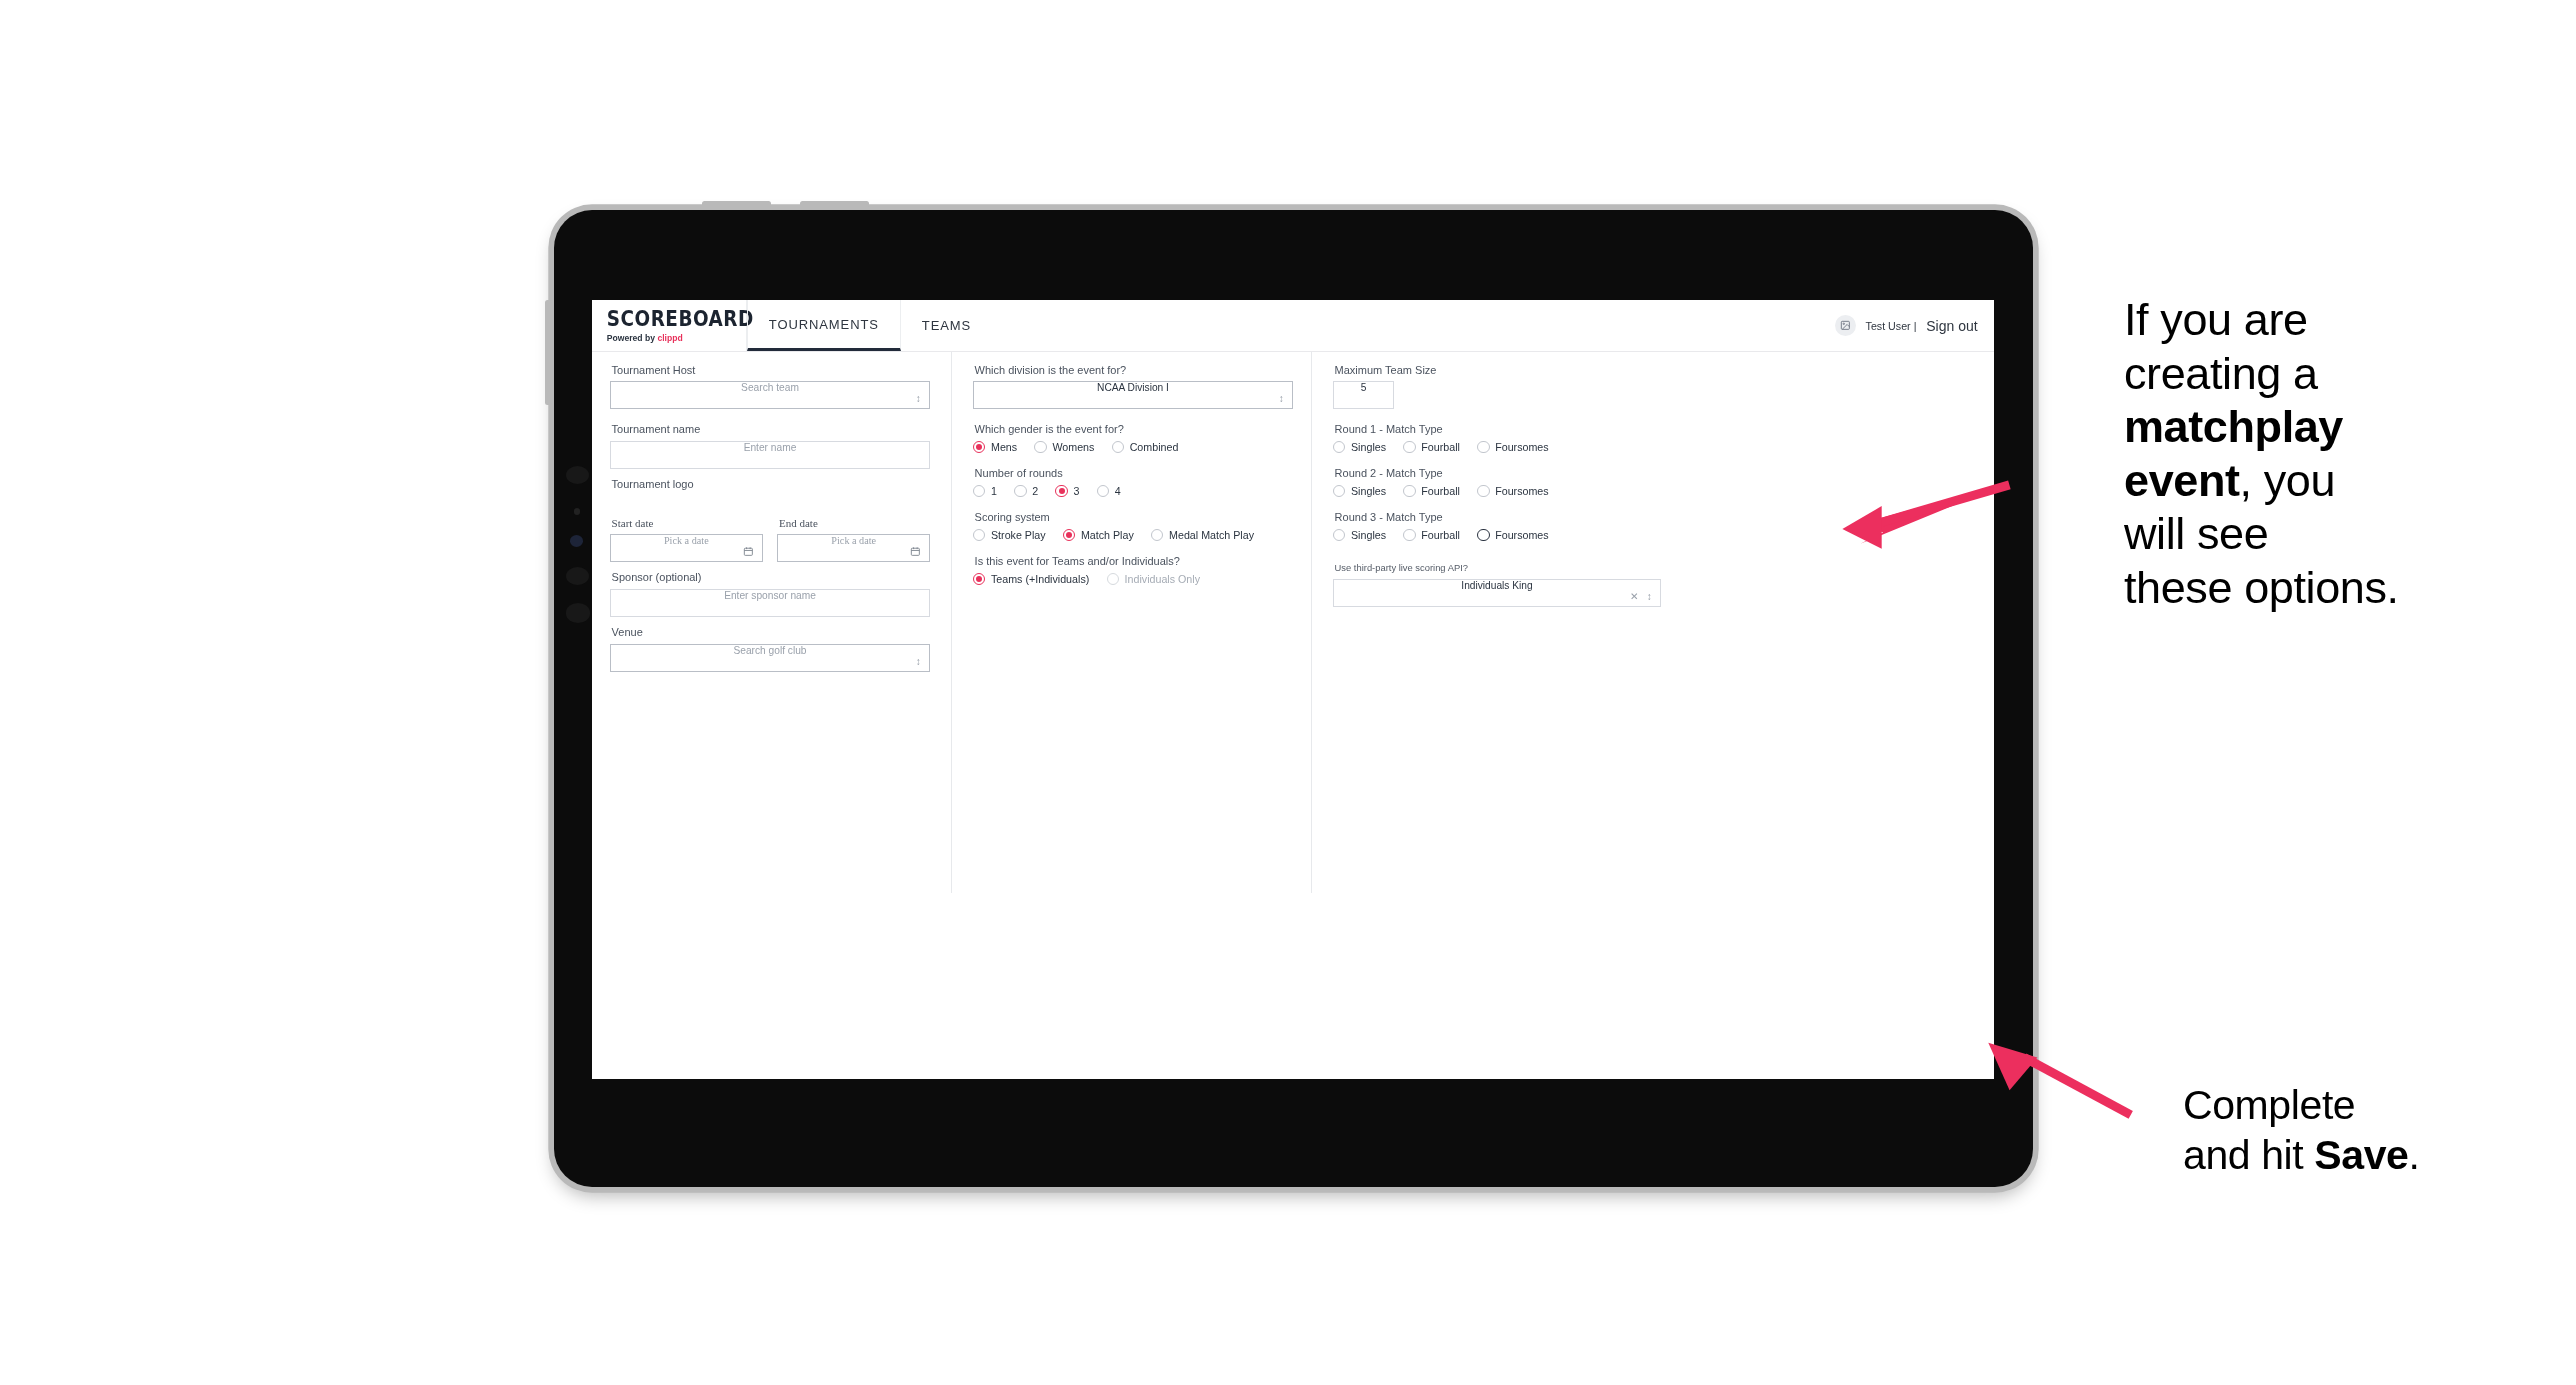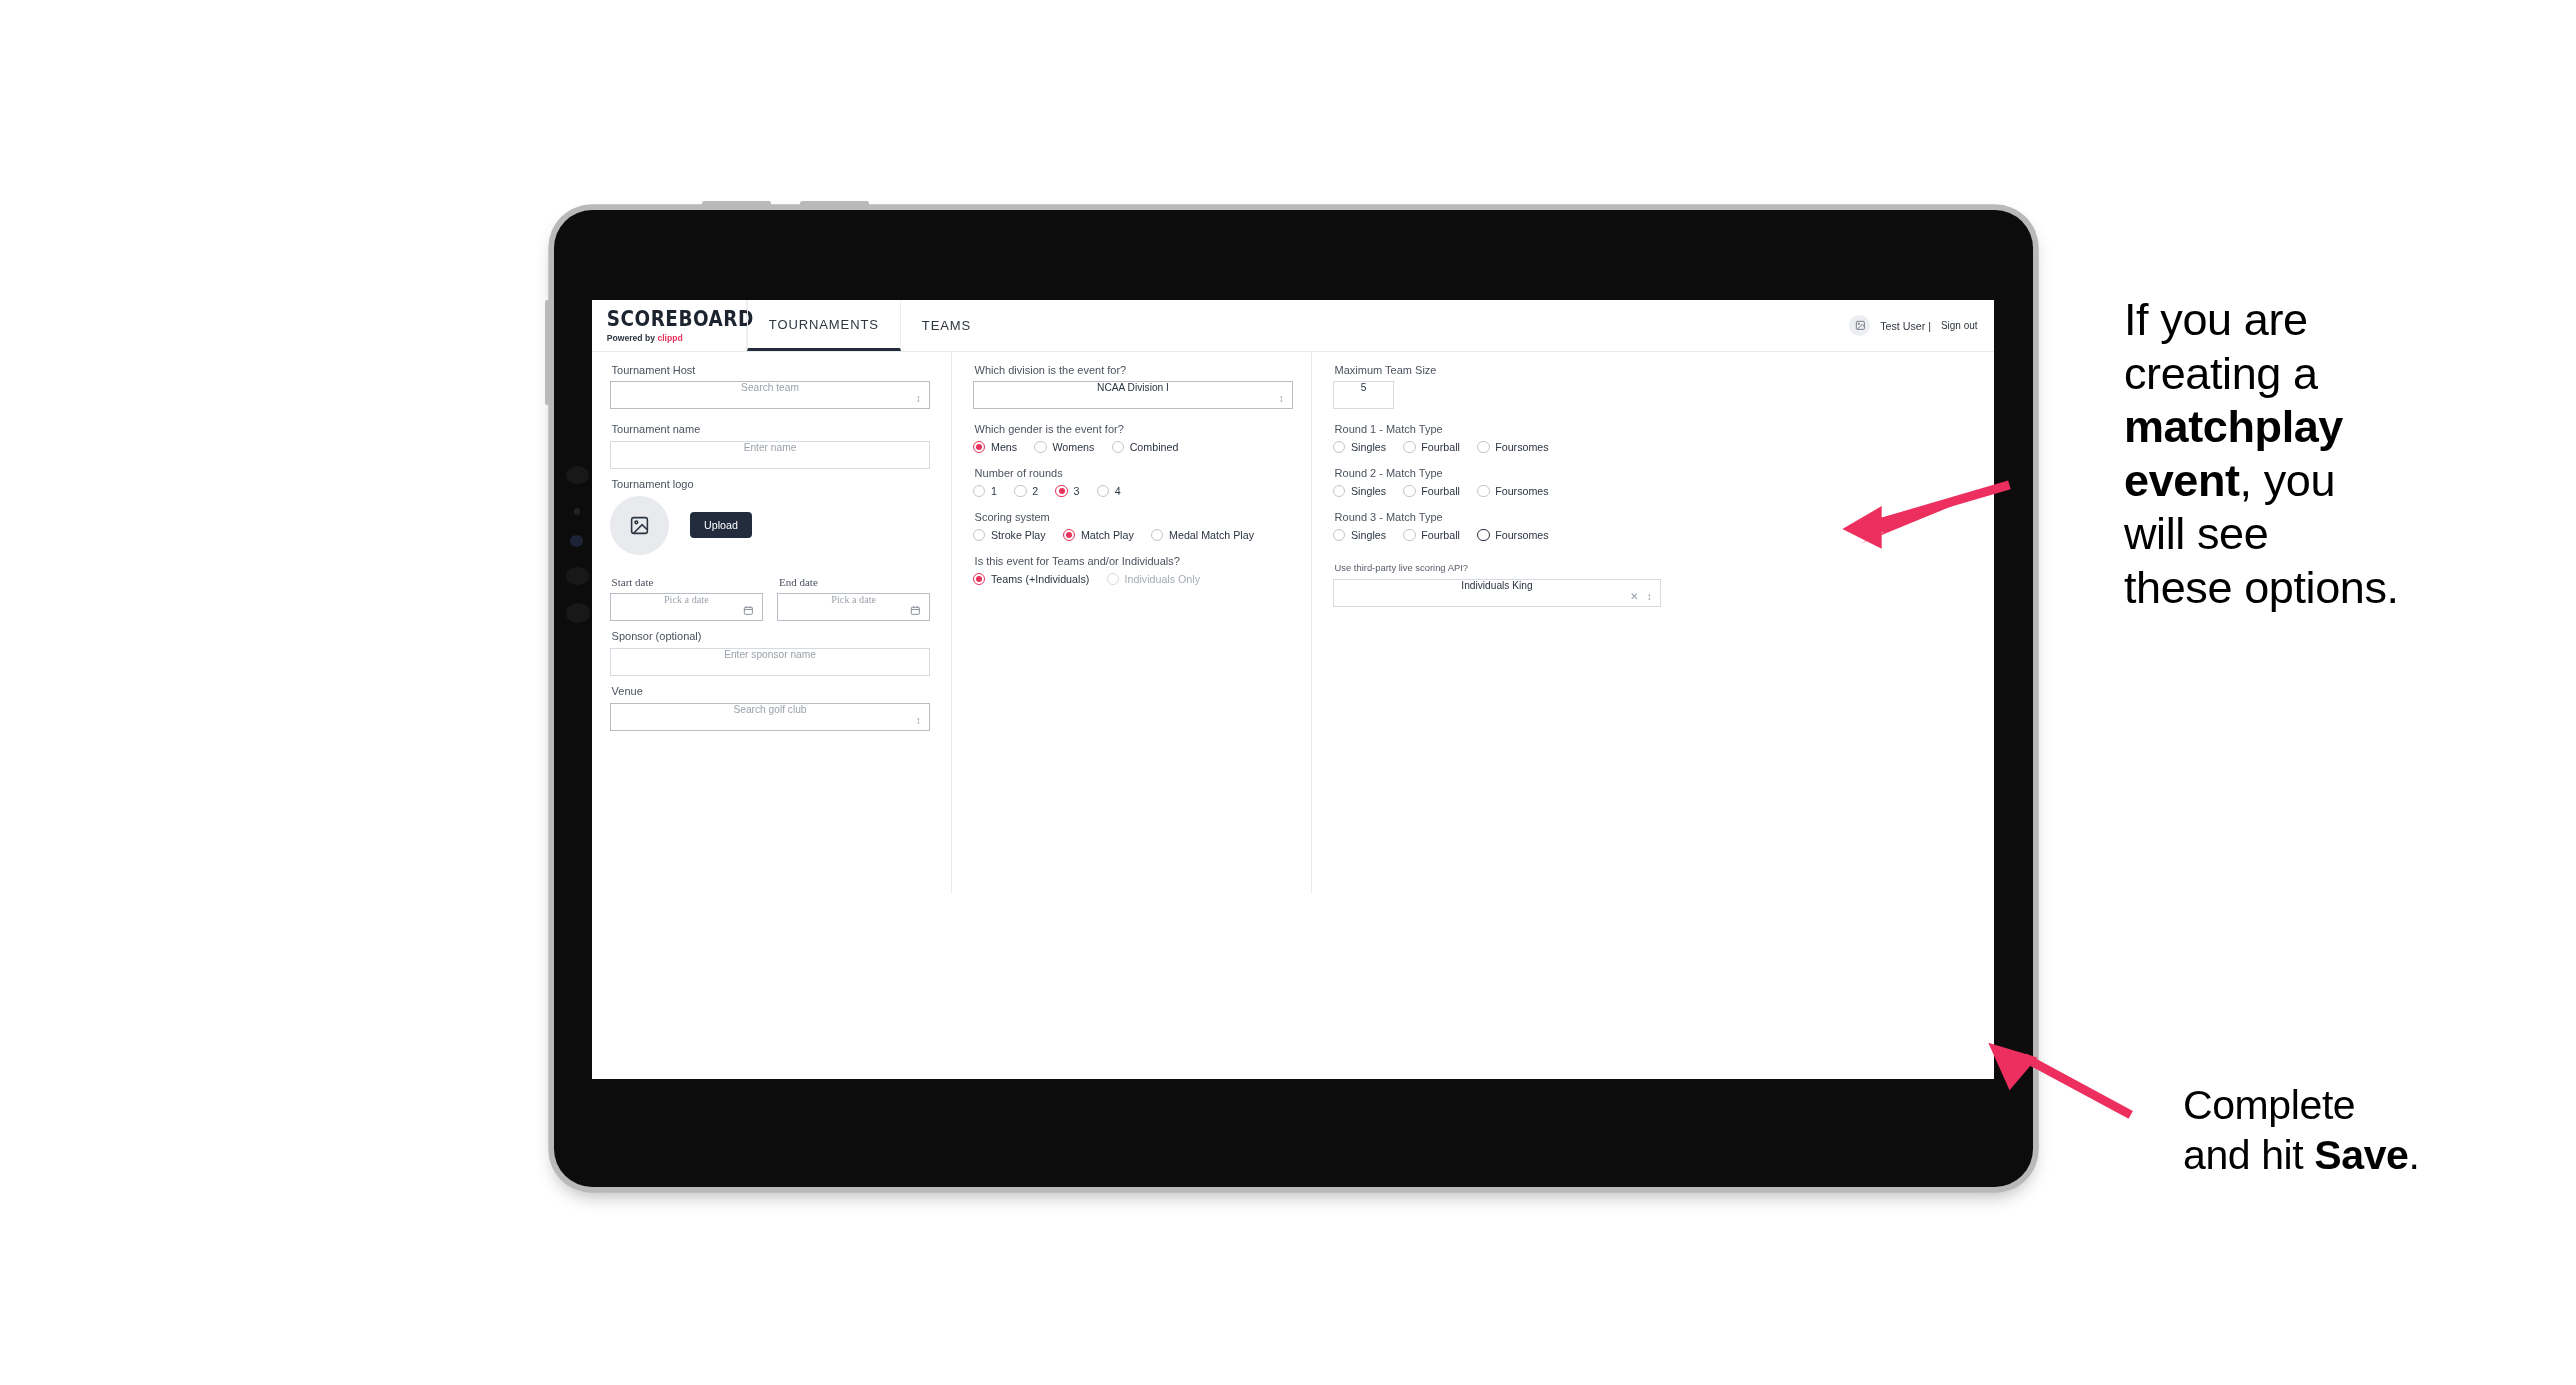--- a/index.html
+++ b/index.html
@@ -36,21 +36,21 @@
   .brand-title{font-size:18.4px;font-weight:700;letter-spacing:0.5px;color:#1c2430;font-family:"DejaVu Sans", sans-serif;transform:scaleY(1.12);transform-origin:left center;}
   .brand-sub{font-size:8.6px;color:#2b3440;font-weight:700;margin-top:4.1px;}
   .brand-sub .clippd{color:#e8315b;}
   .navtabs{display:flex;align-items:stretch;}
   .navtab{display:flex;align-items:center;padding:0 21px;font-size:13px;letter-spacing:0.9px;color:#2f3640;cursor:pointer;position:relative;}
   .navtab.active{border-bottom:3.3px solid #222b3a;}
   .navtab.sep{border-left:0.8px solid #eceef0;border-right:0.8px solid #eceef0;}
   .appbar-right{margin-left:auto;display:flex;align-items:center;padding-right:16.4px;gap:9.8px;}
   .avatar{width:21px;height:21px;border-radius:50%;background:#eceef1;display:flex;align-items:center;justify-content:center;}
   .user-name{font-size:10.7px;color:#2f3640;}
-  .signout{font-size:10px;color:#2f3640;cursor:pointer;}
+  .signout{font-size:14px;color:#2f3640;cursor:pointer;}
 
   
   .pagehead{height:44px;display:flex;align-items:center;padding:0 18px;}
   .pagetitle{font-size:14px;color:#3a424d;}
   .backlink{margin-left:auto;font-size:11.5px;color:#2b3440;display:flex;align-items:center;gap:6.6px;cursor:pointer;}
   .chev{font-size:11.5px;color:#5a6270;}
 
   
   .cols{display:flex;height:541px;padding:0 18px;}
   .col{padding:11.5px 18px 0 0;}
@@ -159,30 +159,20 @@
         </div>
         <div class="gap"></div>
 
         <div class="lbl">Tournament name</div>
         <div class="field light">
           <span class="ph">Enter name</span>
         </div>
         <div class="gap-s"></div>
 
         <div class="lbl">Tournament logo</div>
-        <div class="logo-row">
-          <div class="logo-circle">
-            <svg width="21" height="21" viewBox="0 0 24 24" fill="none" stroke="#2b3440" stroke-width="1.8">
-              <rect x="3" y="3" width="18" height="18" rx="2.5"></rect>
-                <circle cx="8.4" cy="8.4" r="1.5"></circle>
-                <path d="M20.5 16.5L15 11 5.5 20.5"></path>
-            </svg>
-          </div>
-          <div class="upload-btn">Upload</div>
-        </div>
         <div class="gap-l"></div>
 
         <div class="row2">
           <div>
             <div class="lbl">Start date</div>
             <div class="field">
               <span class="ph">Pick a date</span>
               <span class="right-ic">
                 <svg width="10.7" height="10.7" viewBox="0 0 24 24" fill="none" stroke="#7b828c" stroke-width="2">
                     <rect x="3" y="5" width="18" height="16" rx="2"></rect>

